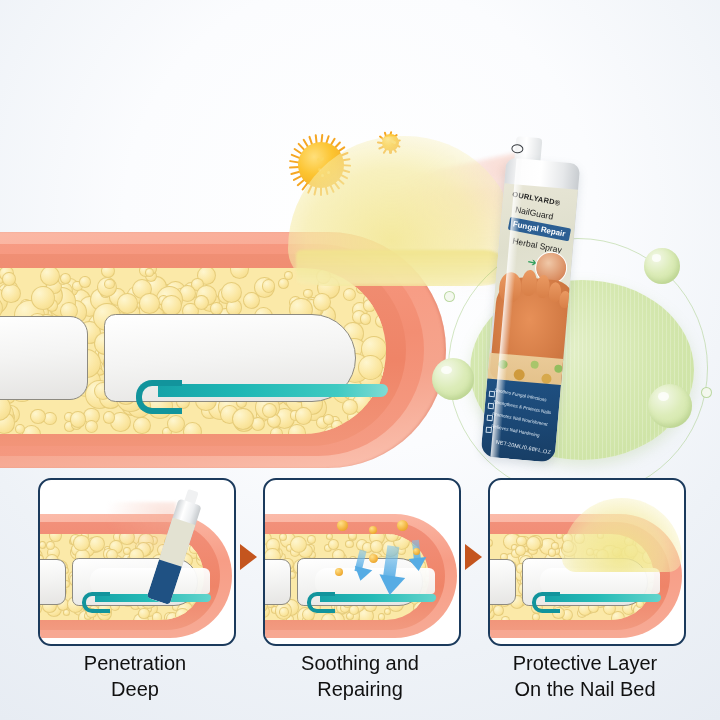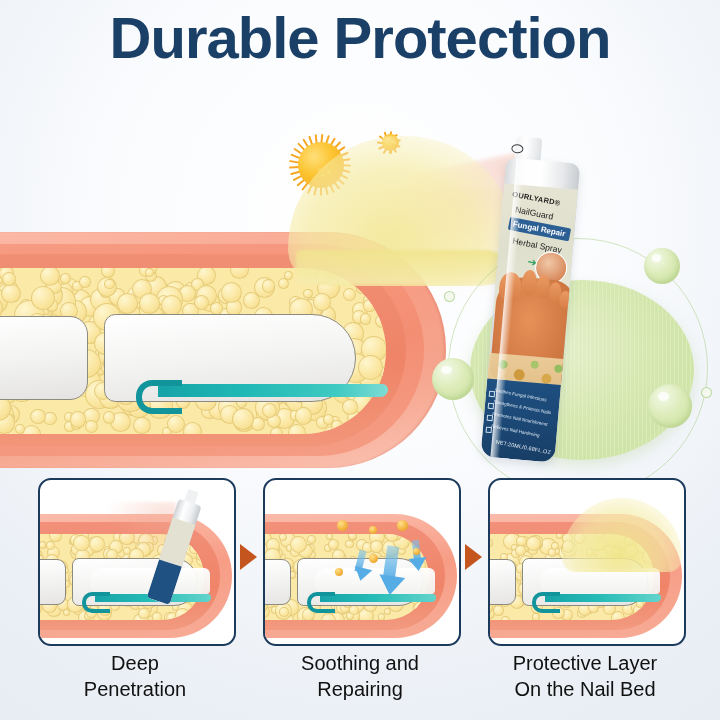--- a/index.html
+++ b/index.html
@@ -337,21 +337,20 @@
     position:absolute;left:72px;top:18px;width:120px;height:74px;
     background:radial-gradient(ellipse at 48% 78%, rgba(240,230,140,.92) 0%, rgba(244,236,168,.70) 50%, rgba(250,246,205,.28) 80%, rgba(255,255,255,0) 100%);
     border-radius:70px 70px 16px 16px;filter:blur(.6px);
   }
 </style>
 </head>
 <body>
 
 <div id="stage">
 
-  <div class="headline">Durable Protection</div>
 
   <div id="hero">
 
     <div class="mist2"></div>
     <div class="mist"></div>
 
     <div class="spore" id="sporeA" style="left:298px;top:14px;width:46px;height:46px;">
         <i style="--sl:30.8px;transform:rotate(0deg) translateY(-0px);"></i>
         <i style="--sl:30.8px;transform:rotate(12.413793103448276deg) translateY(-0px);"></i>
         <i style="--sl:30.8px;transform:rotate(24.82758620689655deg) translateY(-0px);"></i>
@@ -1303,22 +1302,22 @@
         <div class="m-plate"></div>
         <div class="m-nail">
             <div class="nb"></div>
             <div class="nh"></div>
           </div>
       </div>
       <div class="dome"></div>
     </div>
 
     <div class="cap c1">
+      <div>Penetration</div>
       <div>Deep</div>
-      <div>Penetration</div>
     </div>
     <div class="cap c3">
       <div>Protective Layer</div>
       <div>On the Nail Bed</div>
     </div>
     <div class="cap c2">
       <div>Soothing and</div>
       <div>Repairing</div>
     </div>
   </div>

